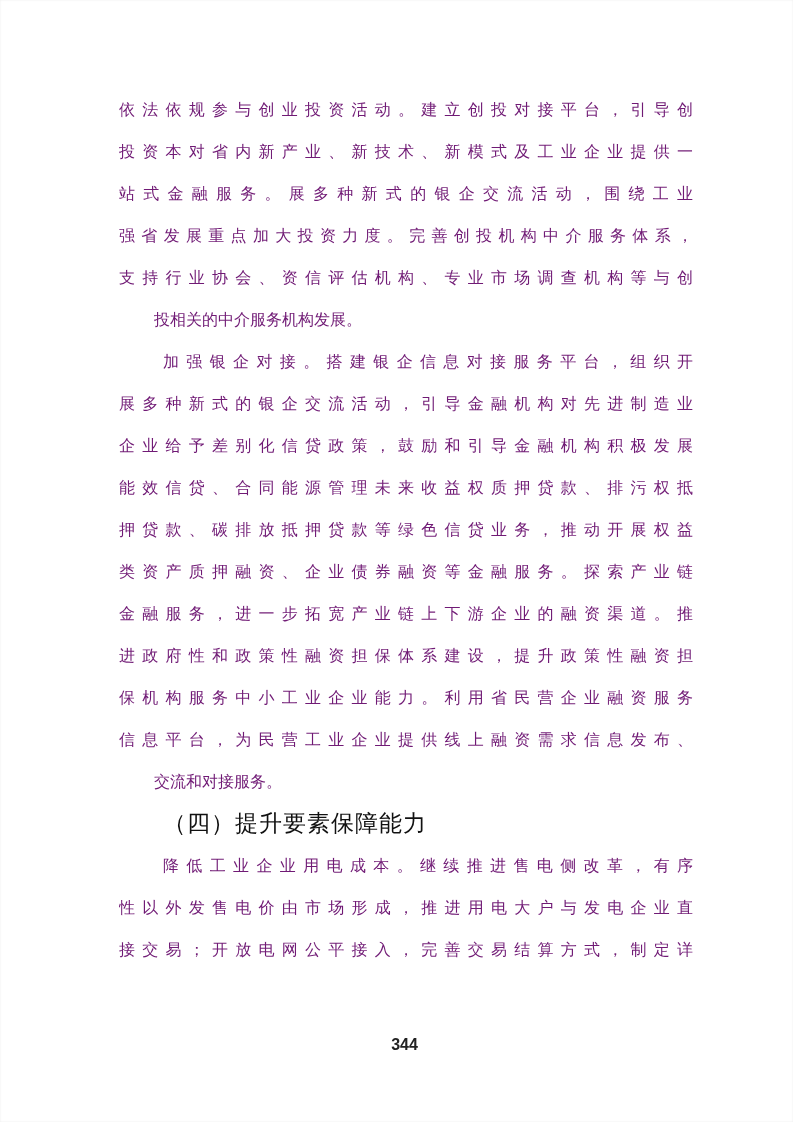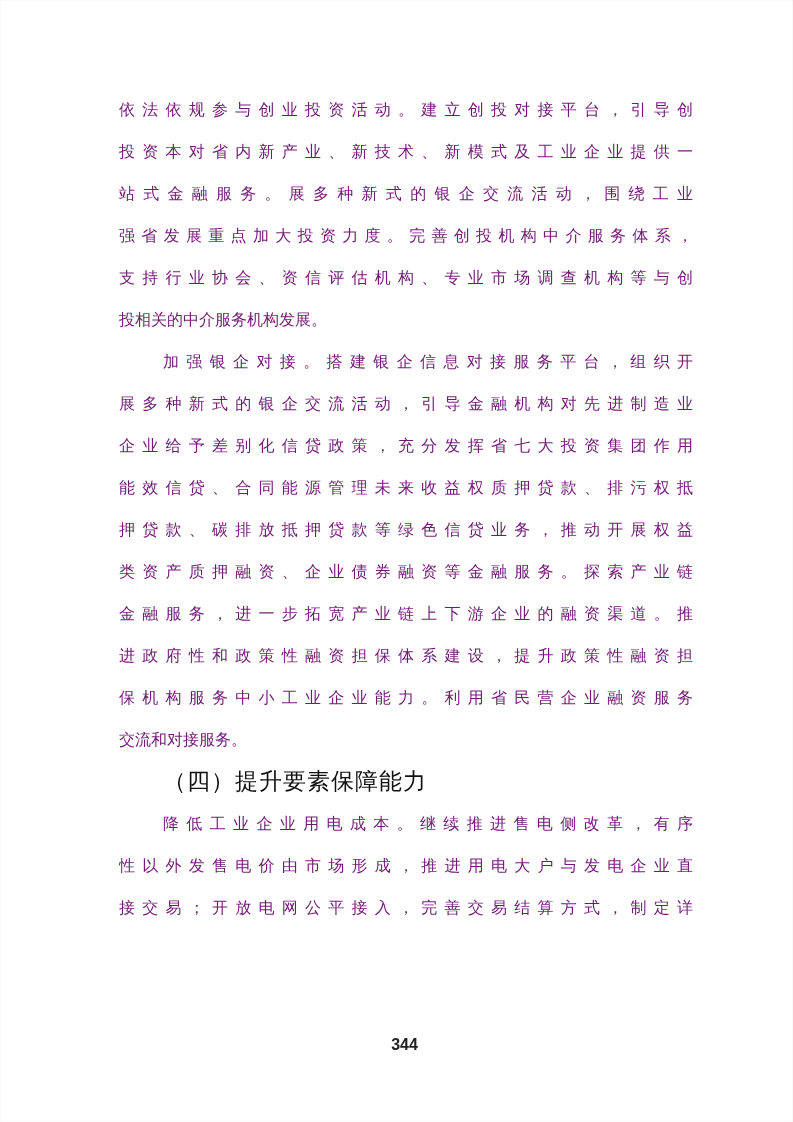--- a/index.html
+++ b/index.html
@@ -30,20 +30,21 @@
     text-align: justify;
     text-align-last: justify;
     text-justify: inter-character;
     overflow: hidden;
   }
   .line.para-start {
     text-indent: 44px;
   }
   .line.para-end {
     text-align-last: left;
+    margin-left: 35px;
   }
   .line.heading {
     font-weight: 400;
     text-align-last: left;
     text-indent: 44px;
     font-size: 23px;
     color: #111111;
     letter-spacing: 1px;
   }
   .page-number {
@@ -67,27 +68,28 @@
 <div class="page">
   <div class="text-block" id="text-block">
       <div class="line justify">依法依规参与创业投资活动。建立创投对接平台，引导创</div>
       <div class="line justify">投资本对省内新产业、新技术、新模式及工业企业提供一</div>
       <div class="line justify">站式金融服务。展多种新式的银企交流活动，围绕工业</div>
       <div class="line justify">强省发展重点加大投资力度。完善创投机构中介服务体系，</div>
       <div class="line justify">支持行业协会、资信评估机构、专业市场调查机构等与创</div>
       <div class="line para-end">投相关的中介服务机构发展。</div>
       <div class="line para-start">加强银企对接。搭建银企信息对接服务平台，组织开</div>
       <div class="line justify">展多种新式的银企交流活动，引导金融机构对先进制造业</div>
-      <div class="line justify">企业给予差别化信贷政策，充分发挥省七大投资集团作用</div>
+      <div class="line justify">企业给予差别化信贷政策，鼓励和引导金融机构积极发展</div>
       <div class="line justify">能效信贷、合同能源管理未来收益权质押贷款、排污权抵</div>
       <div class="line justify">押贷款、碳排放抵押贷款等绿色信贷业务，推动开展权益</div>
       <div class="line justify">类资产质押融资、企业债券融资等金融服务。探索产业链</div>
       <div class="line justify">金融服务，进一步拓宽产业链上下游企业的融资渠道。推</div>
       <div class="line justify">进政府性和政策性融资担保体系建设，提升政策性融资担</div>
       <div class="line justify">保机构服务中小工业企业能力。利用省民营企业融资服务</div>
+      <div class="line justify">信息平台，为民营工业企业提供线上融资需求信息发布、</div>
       <div class="line para-end">交流和对接服务。</div>
       <div class="line heading">（四）提升要素保障能力</div>
       <div class="line para-start">降低工业企业用电成本。继续推进售电侧改革，有序</div>
       <div class="line justify">性以外发售电价由市场形成，推进用电大户与发电企业直</div>
       <div class="line justify">接交易；开放电网公平接入，完善交易结算方式，制定详</div>
     </div>
   <div class="page-number">344</div>
 </div>
 
 </body></html>

